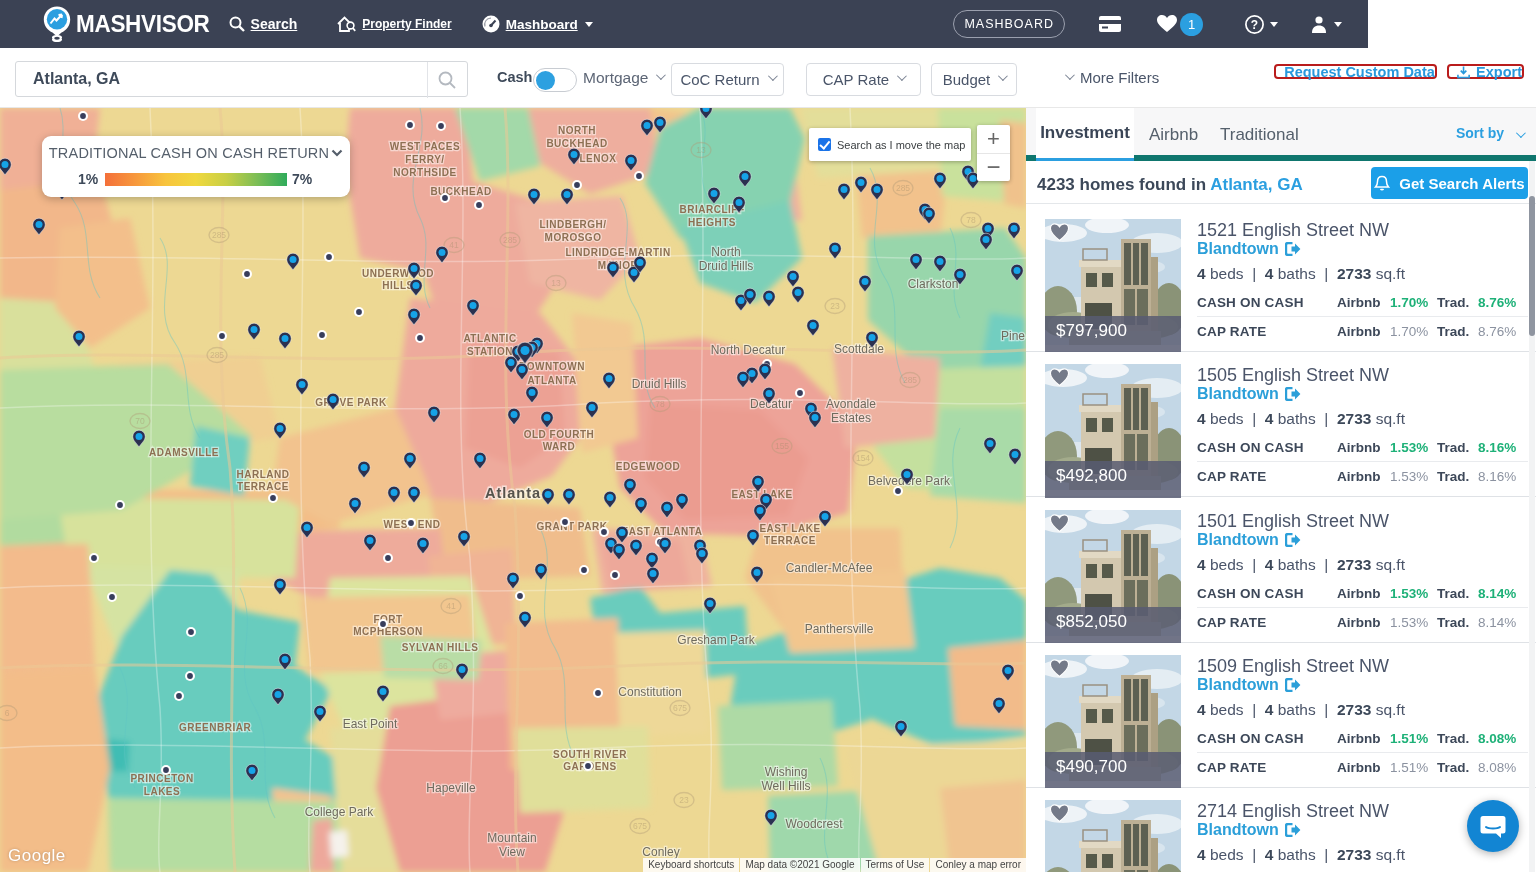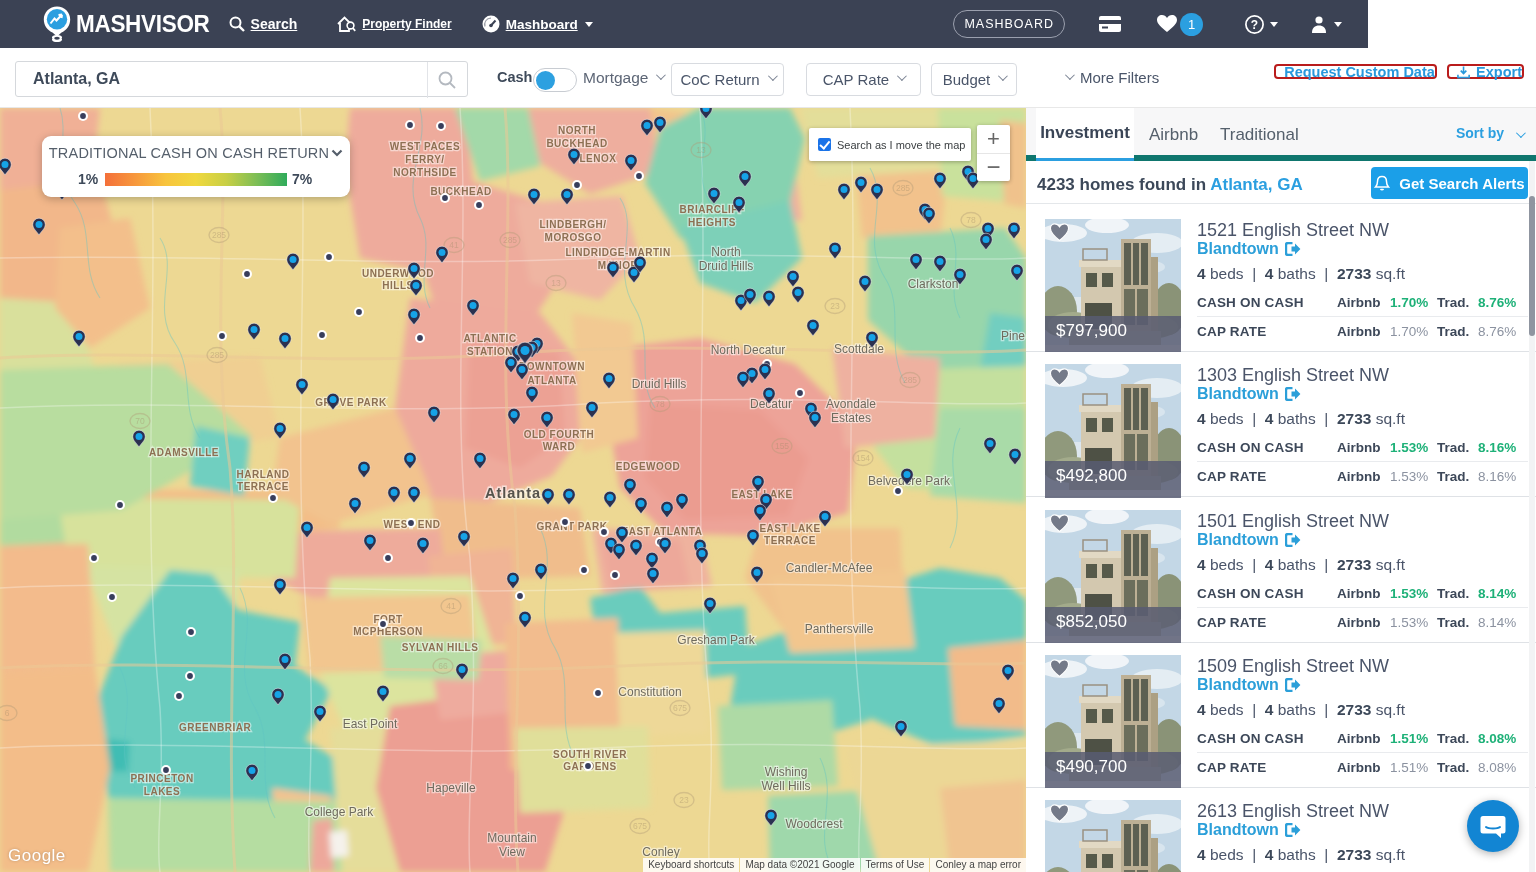--- a/index.html
+++ b/index.html
@@ -723,21 +723,21 @@
 <line x1="91" y1="70" x2="91" y2="106" stroke="#bdb095" stroke-width="2"></line>
 <rect x="41" y="54" width="11" height="14" fill="#565a4a"></rect>
 <rect x="57" y="54" width="11" height="14" fill="#565a4a"></rect>
 <rect x="40" y="84" width="27" height="26" fill="#4e5145"></rect>
 <rect x="106" y="38" width="7" height="74" fill="#aca083"></rect>
 </svg>
   <svg class="heart" width="21" height="19" viewBox="0 0 26 24">
           <path d="M13 22 C5.5 16 1.5 11.5 1.5 6.8 C1.5 3.5 4 1.2 7 1.2 C9.4 1.2 11.8 2.6 13 4.8 C14.2 2.6 16.6 1.2 19 1.2 C22 1.2 24.5 3.5 24.5 6.8 C24.5 11.5 20.5 16 13 22 Z" fill="#6a7080" stroke="#fff" stroke-width="1.6" opacity="0.92"></path>
         </svg>
   <div class="price">$492,800</div>
-  <div class="addr">1303 English Street NW</div>
+  <div class="addr">1505 English Street NW</div>
   <div class="hood" style="display:flex;align-items:center;">Blandtown <svg width="16" height="14" viewBox="0 0 16 14" style="margin-left:6px;">
             <path d="M7.5 1 L3 1 A2 2 0 0 0 1 3 L1 11 A2 2 0 0 0 3 13 L7.5 13" stroke="#2b9fd9" stroke-width="2.4" fill="none"></path>
             <path d="M6.5 4.6 L10 4.6 L10 1.6 L15.4 7 L10 12.4 L10 9.4 L6.5 9.4 Z" fill="#2b9fd9"></path>
           </svg></div>
   <div class="beds"><b>4</b> beds&nbsp; | &nbsp;<b>4</b> baths&nbsp; | &nbsp;<b>2733</b> sq.ft</div>
   <div class="statrow" style="top:88px;">
           <span class="k">CASH ON CASH</span>
           <span class="a">Airbnb</span>
           <span class="av green">1.53%</span>
           <span class="t2">Trad.</span>
@@ -882,21 +882,21 @@
 <line x1="91" y1="70" x2="91" y2="106" stroke="#bdb095" stroke-width="2"></line>
 <rect x="41" y="54" width="11" height="14" fill="#565a4a"></rect>
 <rect x="57" y="54" width="11" height="14" fill="#565a4a"></rect>
 <rect x="40" y="84" width="27" height="26" fill="#4e5145"></rect>
 <rect x="106" y="38" width="7" height="74" fill="#aca083"></rect>
 </svg>
   <svg class="heart" width="21" height="19" viewBox="0 0 26 24">
           <path d="M13 22 C5.5 16 1.5 11.5 1.5 6.8 C1.5 3.5 4 1.2 7 1.2 C9.4 1.2 11.8 2.6 13 4.8 C14.2 2.6 16.6 1.2 19 1.2 C22 1.2 24.5 3.5 24.5 6.8 C24.5 11.5 20.5 16 13 22 Z" fill="#6a7080" stroke="#fff" stroke-width="1.6" opacity="0.92"></path>
         </svg>
 
-  <div class="addr">2613 English Street NW</div>
+  <div class="addr">2714 English Street NW</div>
   <div class="hood" style="display:flex;align-items:center;">Blandtown <svg width="16" height="14" viewBox="0 0 16 14" style="margin-left:6px;">
             <path d="M7.5 1 L3 1 A2 2 0 0 0 1 3 L1 11 A2 2 0 0 0 3 13 L7.5 13" stroke="#2b9fd9" stroke-width="2.4" fill="none"></path>
             <path d="M6.5 4.6 L10 4.6 L10 1.6 L15.4 7 L10 12.4 L10 9.4 L6.5 9.4 Z" fill="#2b9fd9"></path>
           </svg></div>
   <div class="beds"><b>4</b> beds&nbsp; | &nbsp;<b>4</b> baths&nbsp; | &nbsp;<b>2733</b> sq.ft</div>
 
 </div>
   </div>
 
   <div id="scrolltrack"></div>

